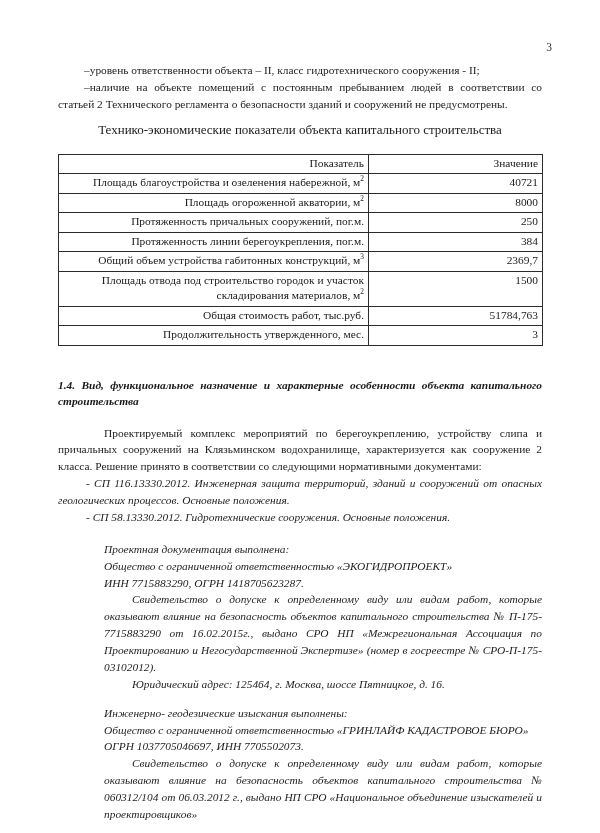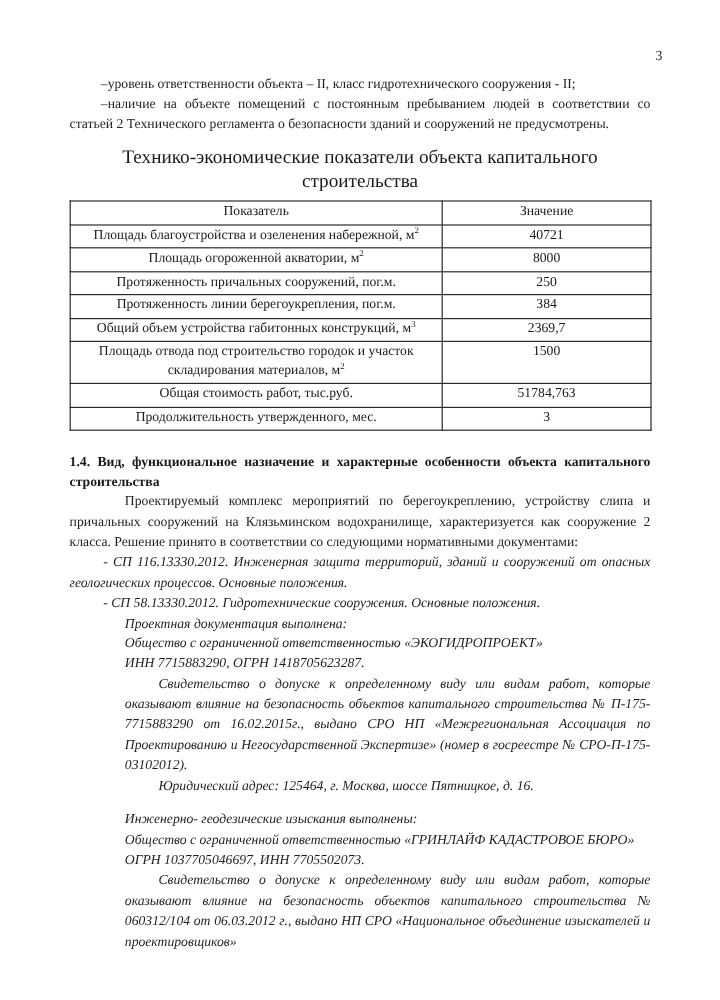--- a/index.html
+++ b/index.html
@@ -60,64 +60,66 @@
   .para-first {
     text-indent: 46px;
   }
   .para-sp {
     text-indent: 28px;
   }
 
   
   .tbl-caption {
     margin-top: 9px;
-    margin-bottom: 4px;
-    font-size: 16px;
+    margin-bottom: 15px;
+    font-size: 13px;
     text-align: center;
     line-height: 1.3;
   }
 
   table.teip {
     border-collapse: collapse;
     width: 484px;
     table-layout: fixed;
     font-size: 11.4px;
   }
   table.teip td, table.teip th {
     border: 1px solid #2b2b2b;
     padding: 1px 4px 2px 4px;
     vertical-align: top;
-    text-align: center;
+    text-align: right;
     font-weight: normal;
     line-height: 1.36;
   }
   table.teip col.c1 { width: 310px; }
   table.teip col.c2 { width: 174px; }
   sup {
     font-size: 7.4px;
     vertical-align: super;
     line-height: 0;
   }
 
   h2.sec {
     font-size: 11.4px;
     font-weight: bold;
-    margin: 18px 0 0 0;
+    margin: 31px 0 0 0;
     line-height: 1.45;
     text-align: justify;
+    font-style: italic;
   }
   h2.sec .num {
     font-weight: bold;
   }
   h2.sec.sec15 .num {
     display: inline-block;
     min-width: 34px;
   }
 
   .body-block {
+    margin-top: 15px;
   }
   .body-block p + p {
     margin-top: 0;
     font-style: italic;
   }
 
   .indent-block {
     margin-left: 46px;
     width: 438px;
   }

